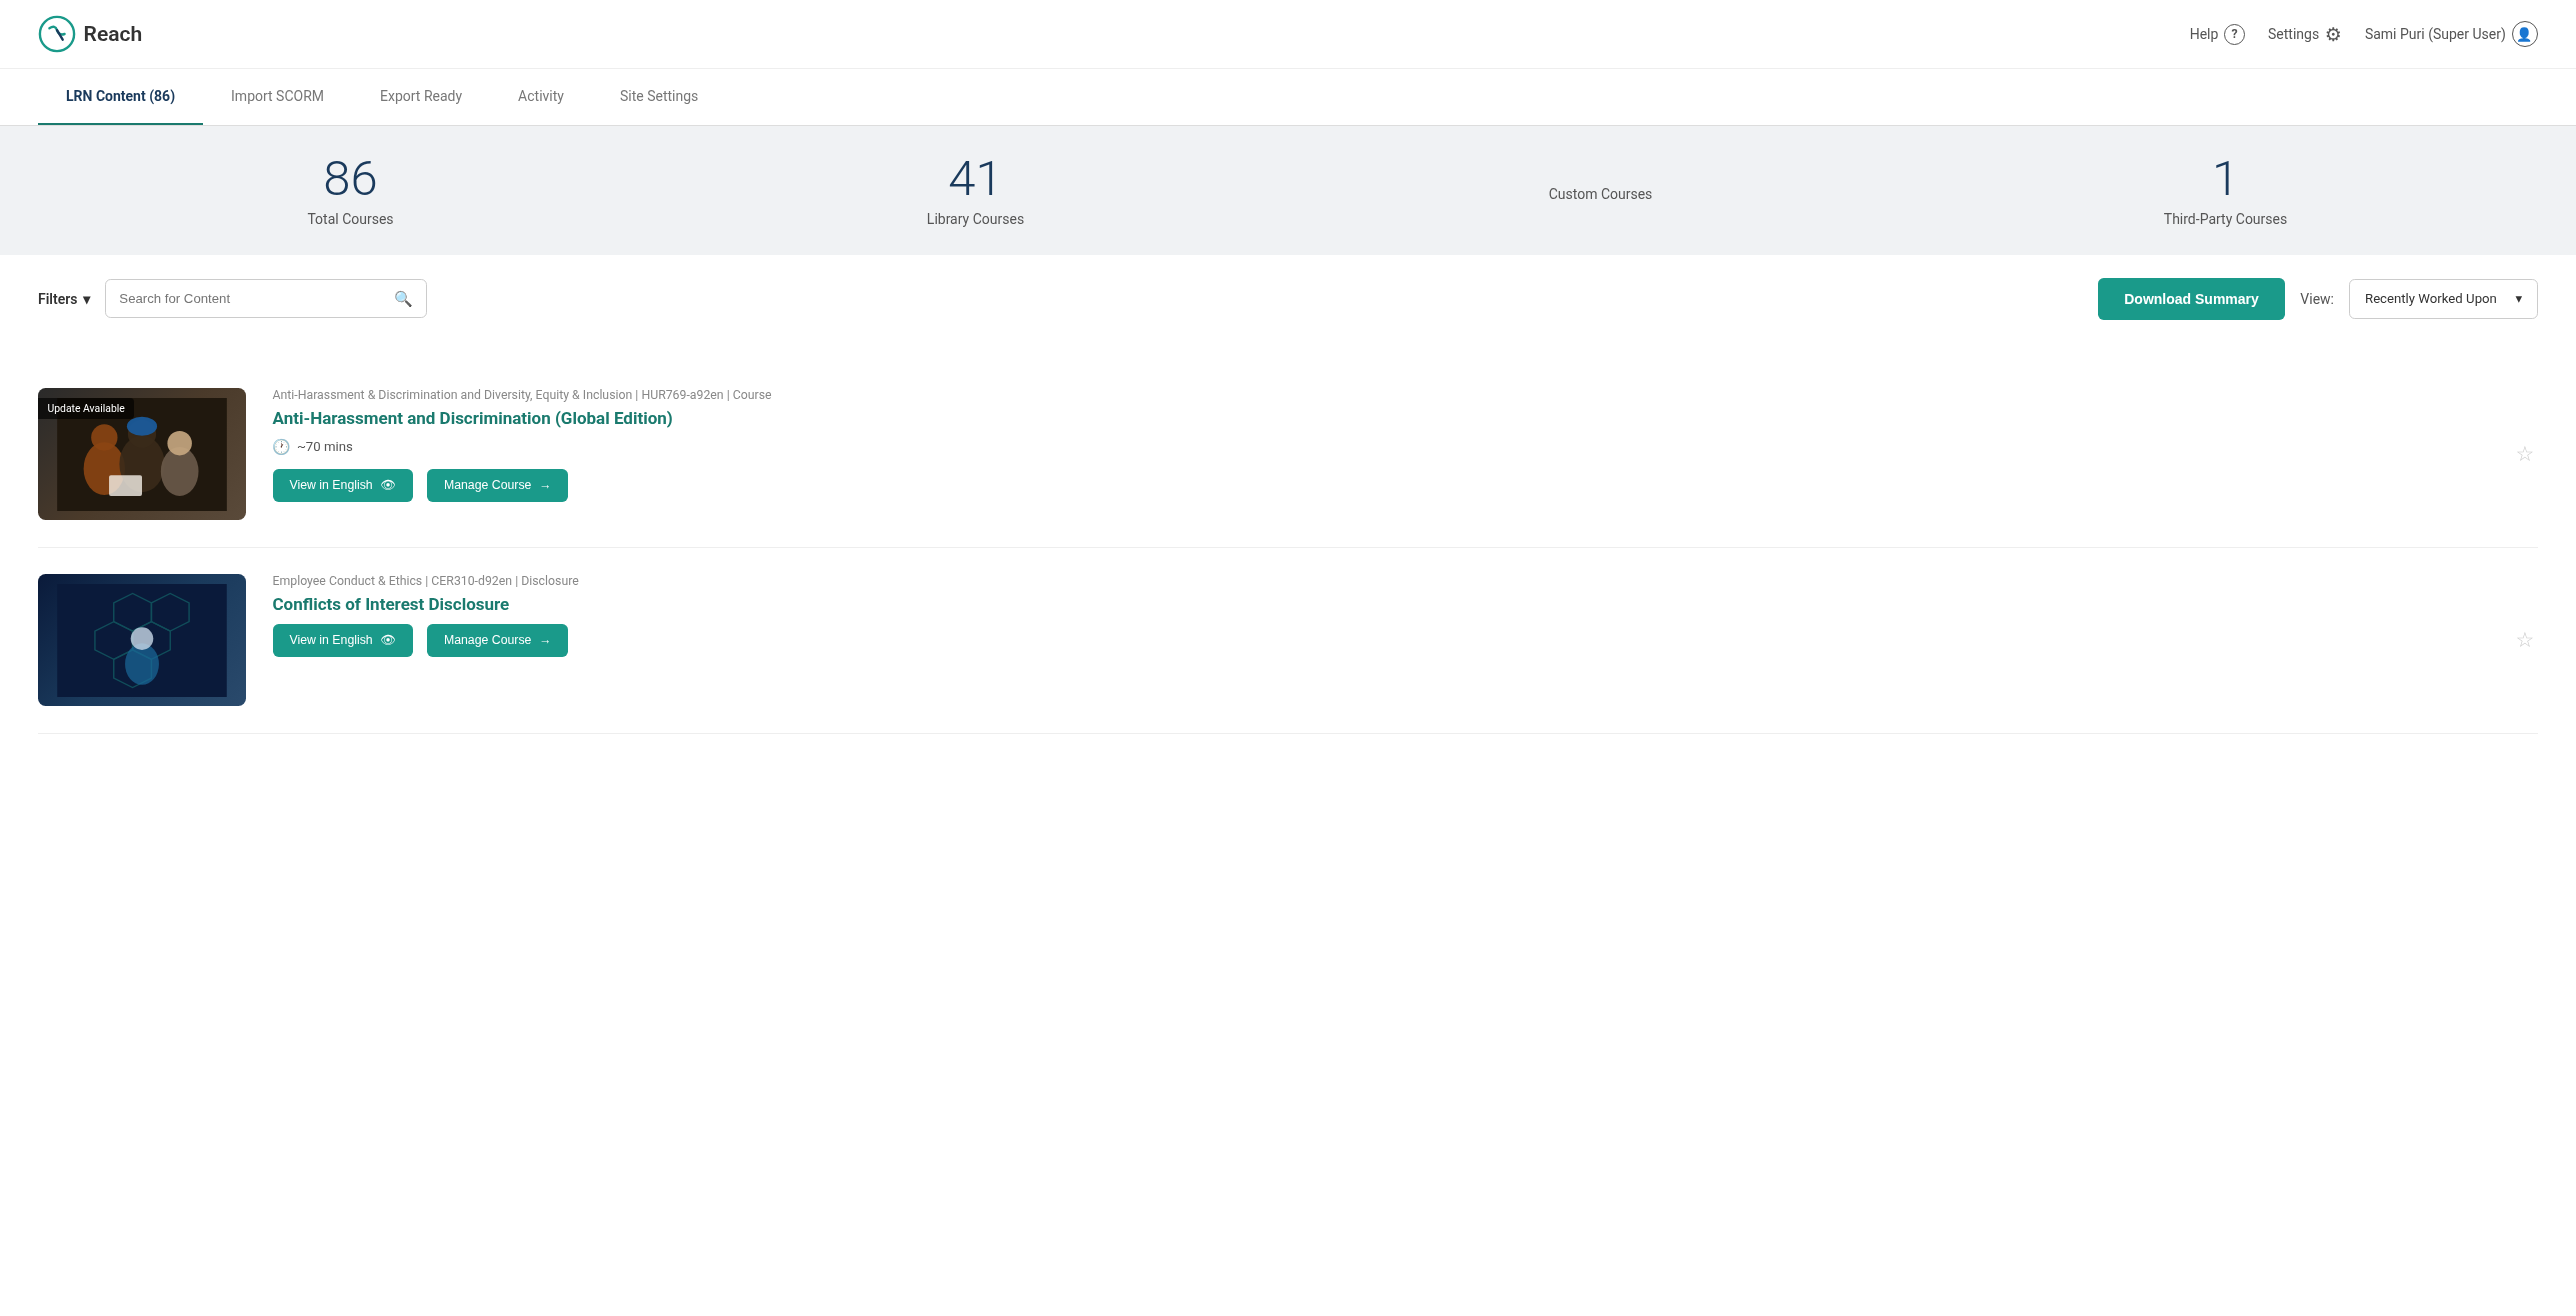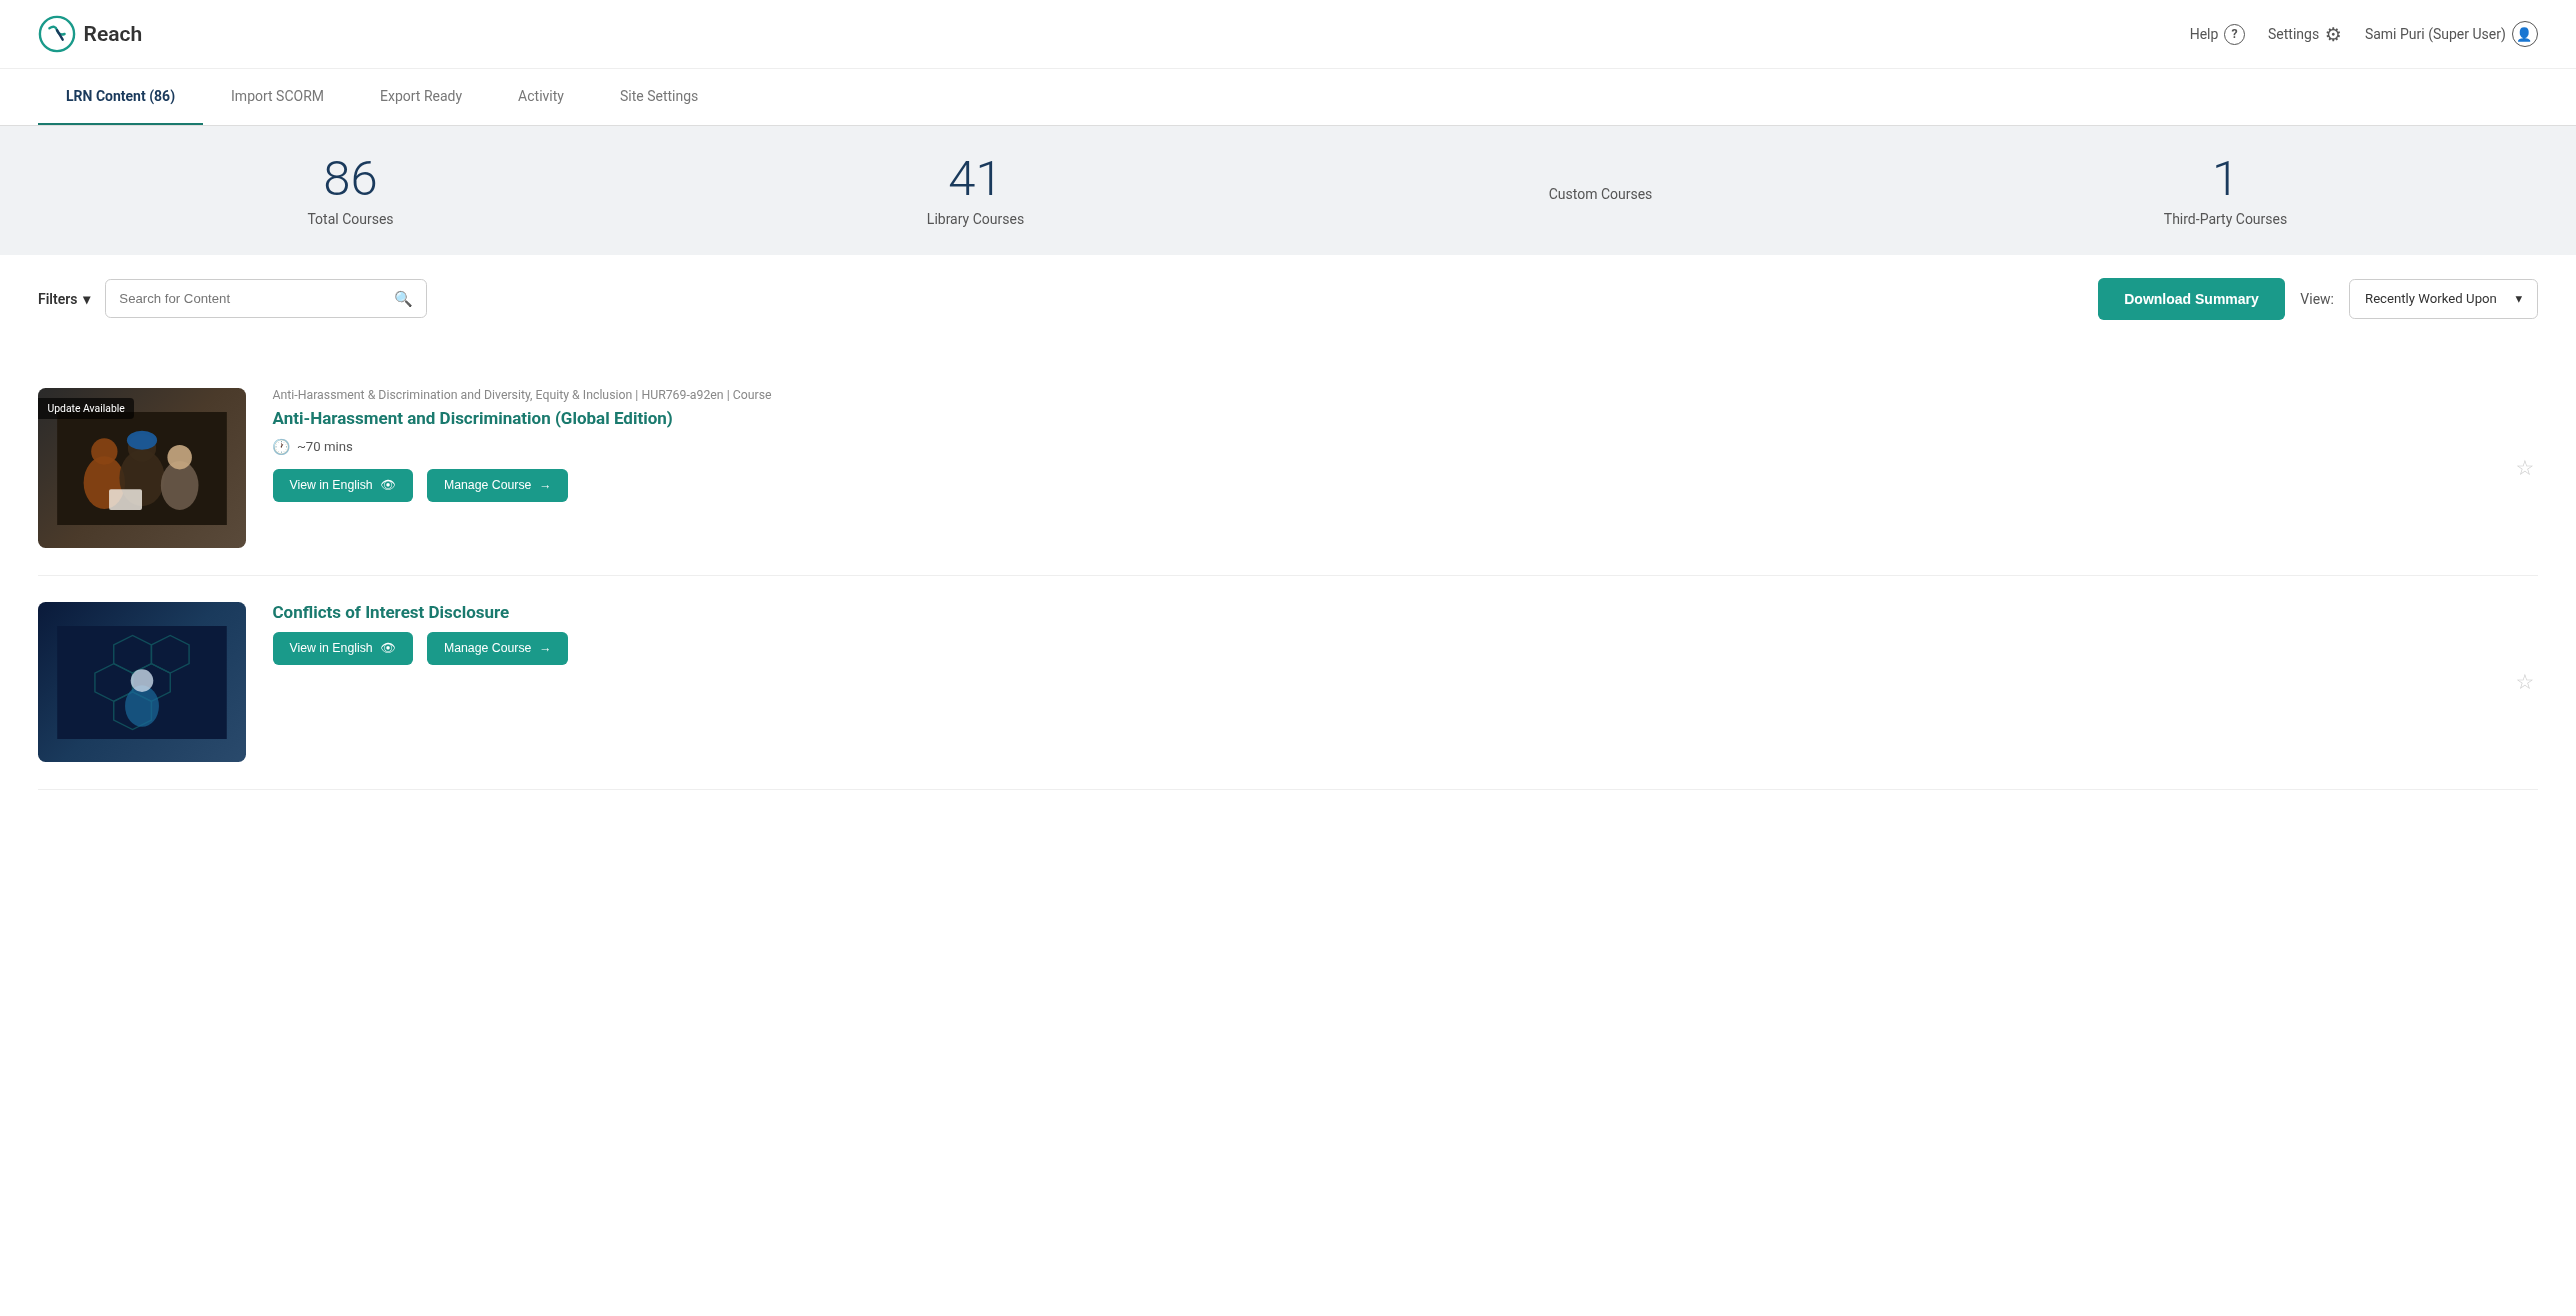--- a/index.html
+++ b/index.html
@@ -188,21 +188,21 @@
     .course-item {
       display: flex;
       align-items: flex-start;
       padding: 26.5px 0;
       border-bottom: 0.9px solid #eee;
       gap: 26.5px;
     }
     .course-thumbnail {
       width: 208px;
       min-width: 208px;
-      height: 160px;
+      height: 132px;
       border-radius: 7.6px;
       overflow: hidden;
       position: relative;
       background: #3b82f6;
     }
     .thumbnail-placeholder-1 {
       background: linear-gradient(135deg, #2a2a2a 0%, #4a3a2a 50%, #5a4a3a 100%);
       width: 100%;
       height: 100%;
       display: flex;
@@ -422,20 +422,21 @@
             <polygon points="80,50 100,40 120,50 120,70 100,80 80,70"></polygon>
             <polygon points="60,80 80,70 100,80 100,100 80,110 60,100"></polygon>
           </g>
 
           <ellipse cx="90" cy="85" rx="18" ry="22" fill="#1a6a9a" opacity="0.7"></ellipse>
           <circle cx="90" cy="58" r="12" fill="#c8d8e8" opacity="0.8"></circle>
         </svg>
       </div>
     </div>
     <div class="course-info">
+      <div class="course-meta">Employee Conduct &amp; Ethics | CER310-d92en | Disclosure</div>
       <div class="course-title">Conflicts of Interest Disclosure</div>
       <div class="course-actions">
         <button class="btn-view">
           <span>View in English</span>
           <span>👁</span>
         </button>
         <button class="btn-manage">
           <span>Manage Course</span>
           <span>→</span>
         </button>

